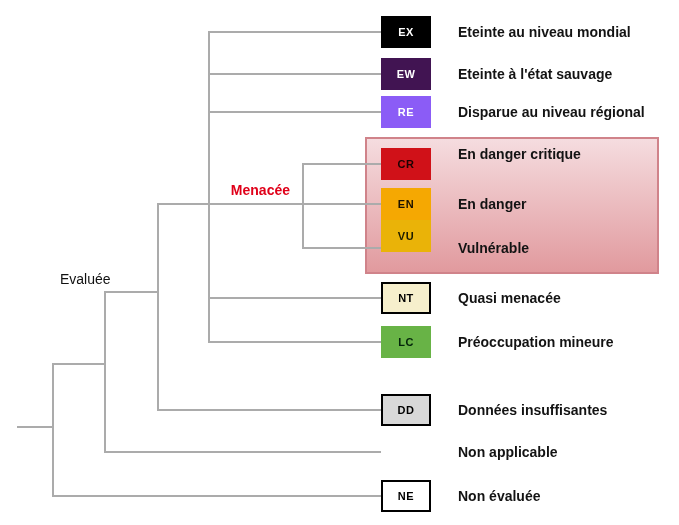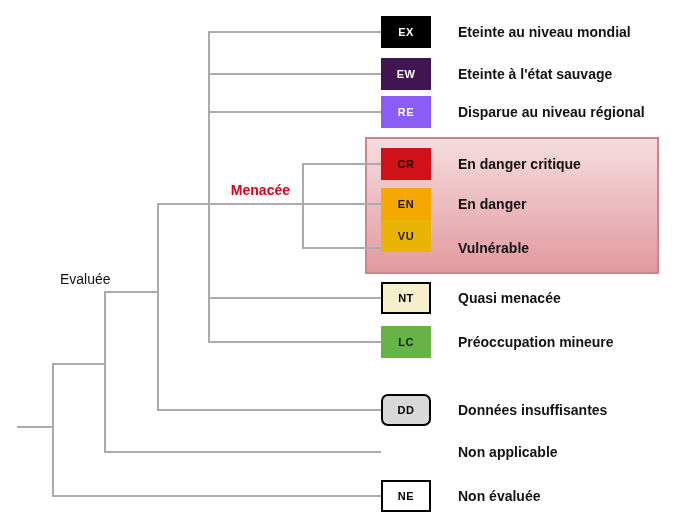--- a/index.html
+++ b/index.html
@@ -81,21 +81,21 @@
   <div class="lbl" style="top:64px">Eteinte à l'état sauvage</div>
 
   <div class="box" style="top: 96px; background: #8b5cf6; color: rgb(255, 255, 255);">
     <span>RE</span>
   </div>
   <div class="lbl" style="top:102px">Disparue au niveau régional</div>
 
   <div class="box" style="top: 148px; background: rgb(208, 17, 24); color: rgb(28, 3, 3);">
     <span>CR</span>
   </div>
-  <div class="lbl" style="top:154px">En danger critique</div>
+  <div class="lbl" style="top:144px">En danger critique</div>
 
   <div class="box" style="top: 188px; background: rgb(245, 168, 2); color: rgb(28, 18, 0);">
     <span>EN</span>
   </div>
   <div class="lbl" style="top:194px">En danger</div>
 
   <div class="box" style="top: 220px; background: #eab308; color: rgb(28, 28, 0);">
     <span>VU</span>
   </div>
   <div class="lbl" style="top:238px">Vulnérable</div>
@@ -103,21 +103,21 @@
   <div class="box" style="top: 282px; background: rgb(246, 239, 204); color: rgb(0, 0, 0); border-color: rgb(0, 0, 0);">
     <span>NT</span>
   </div>
   <div class="lbl" style="top:288px">Quasi menacée</div>
 
   <div class="box" style="top: 326px; background: rgb(104, 179, 70); color: rgb(3, 36, 10);">
     <span>LC</span>
   </div>
   <div class="lbl" style="top:332px">Préoccupation mineure</div>
 
-  <div class="box" style="top: 394px; background: rgb(216, 216, 216); color: rgb(0, 0, 0); border-color: rgb(0, 0, 0); border-radius: 7px;">
+  <div class="box" style="top: 394px; background: rgb(216, 216, 216); color: rgb(0, 0, 0); border-color: rgb(0, 0, 0);">
     <span>DD</span>
   </div>
   <div class="lbl" style="top:400px">Données insuffisantes</div>
 
   <div class="lbl" style="top:442px">Non applicable</div>
 
   <div class="box" style="top: 480px; background: rgb(255, 255, 255); color: rgb(0, 0, 0); border-color: rgb(0, 0, 0);">
     <span>NE</span>
   </div>
   <div class="lbl" style="top:486px">Non évaluée</div>

